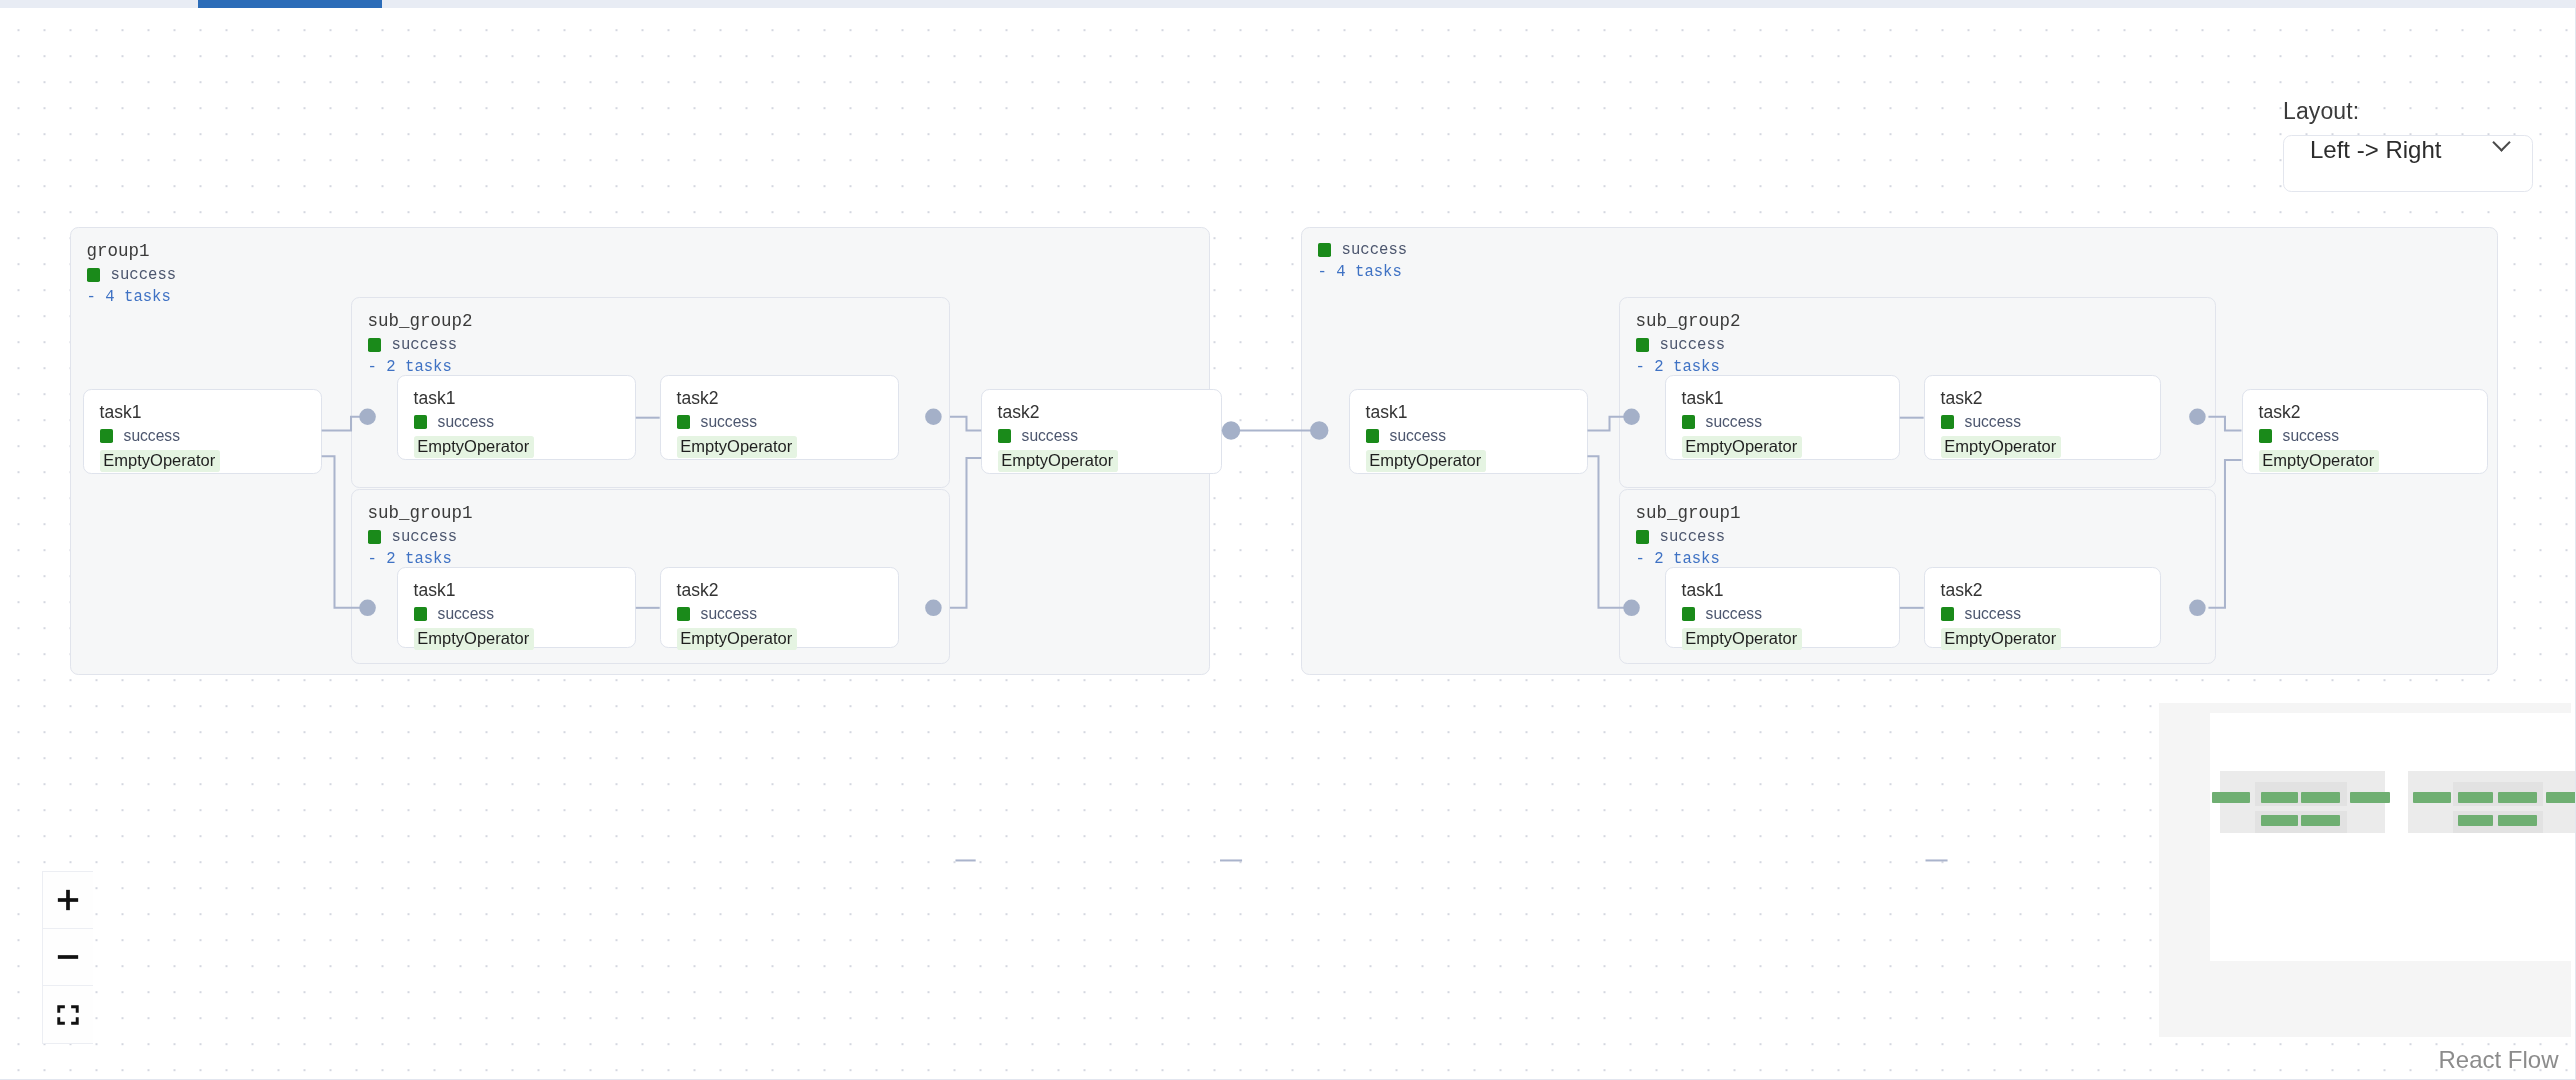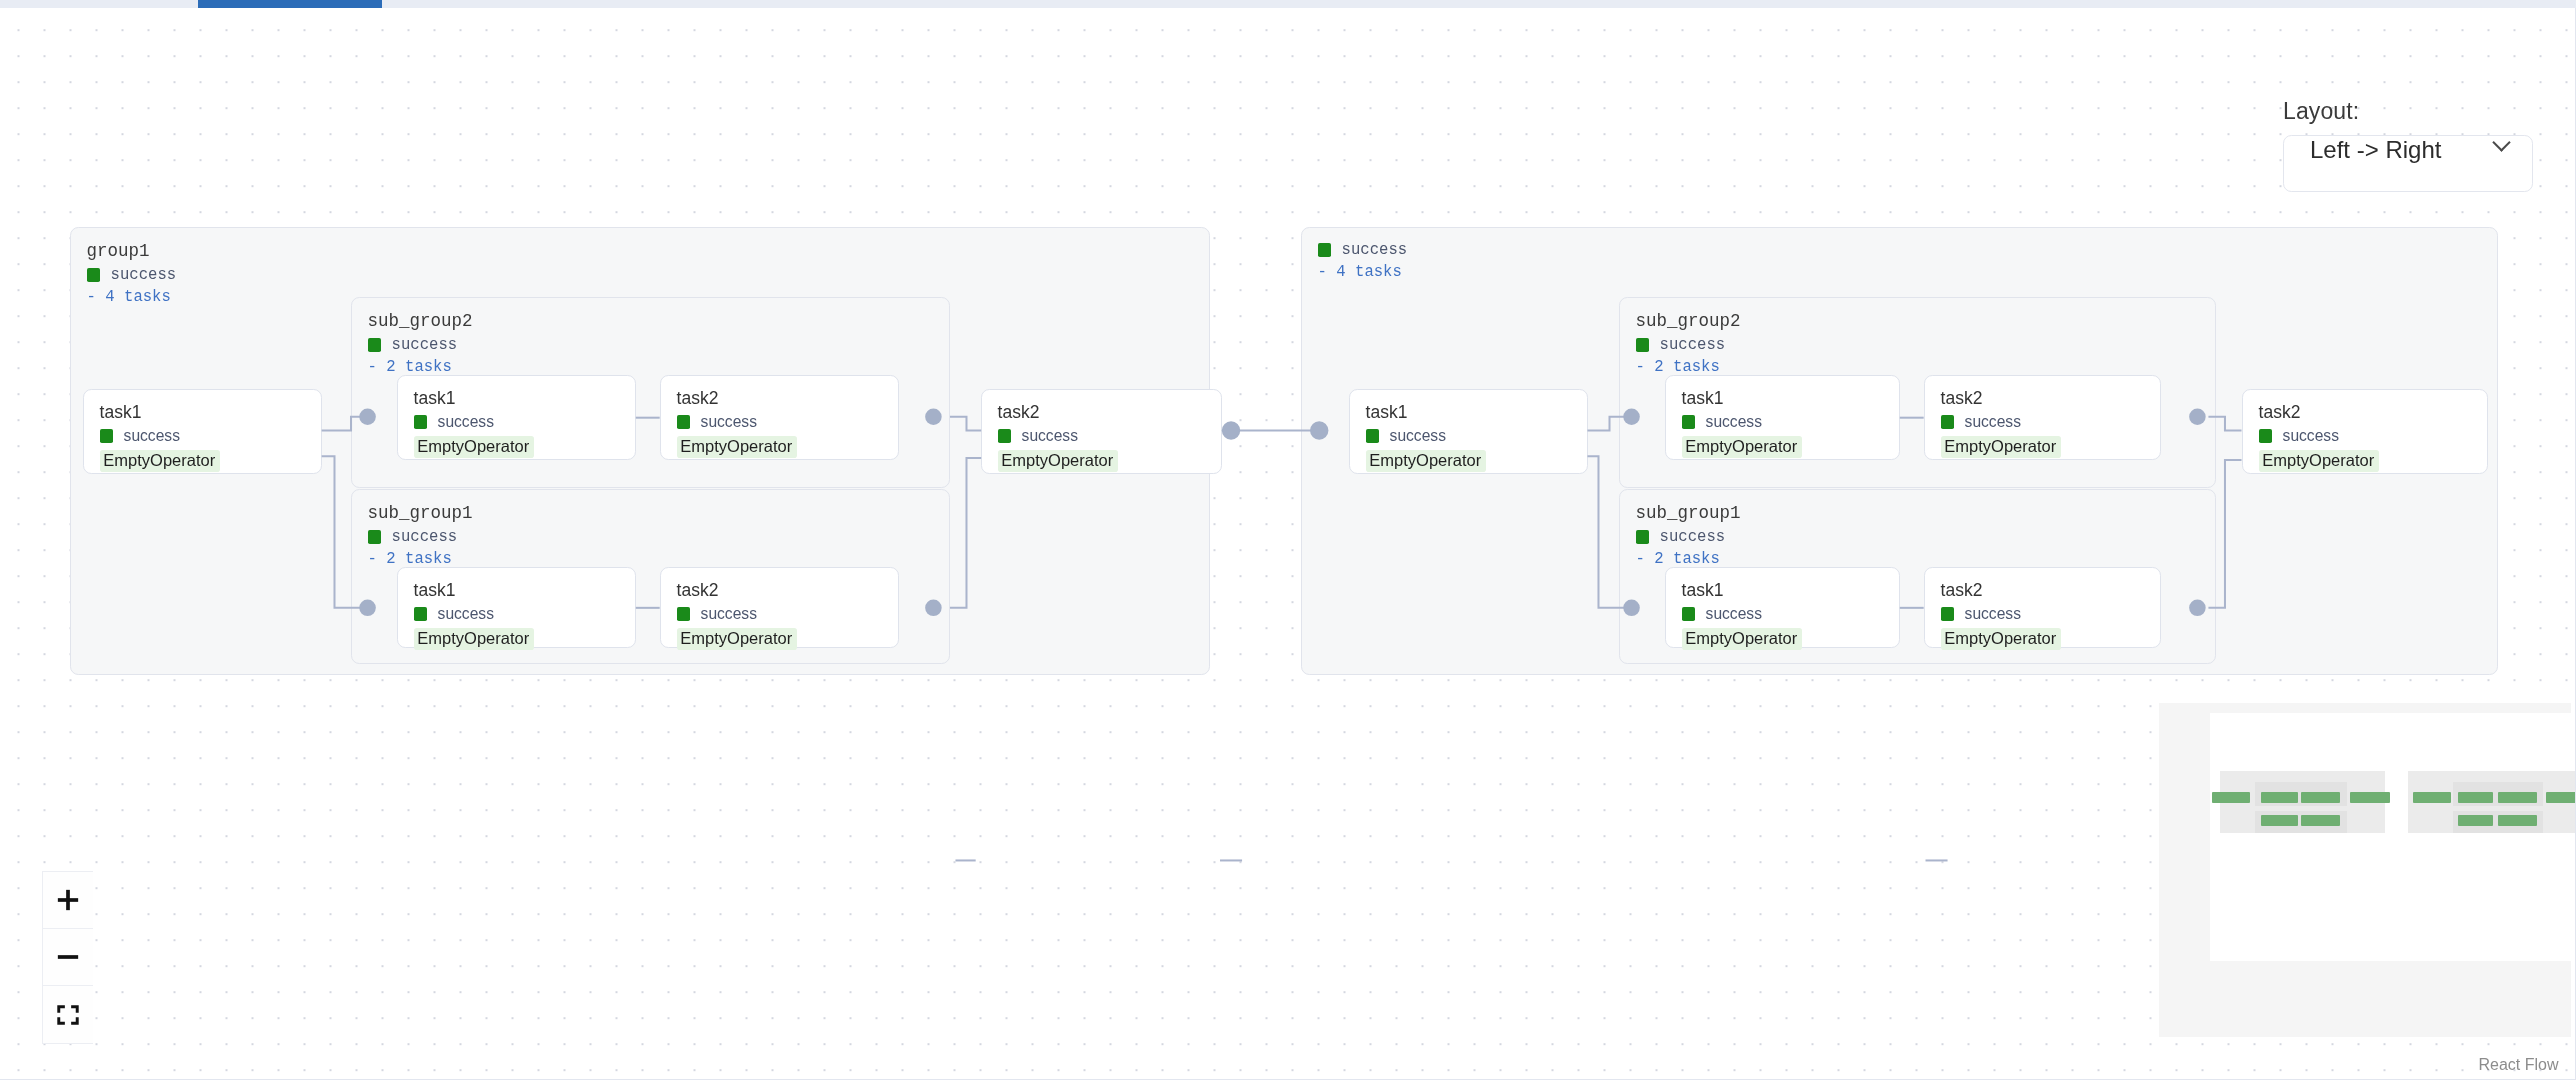--- a/index.html
+++ b/index.html
@@ -211,21 +211,21 @@
     background: #e2e2e2;
   }
   .mm-task {
     position: absolute;
     background: #6faf72;
     border-radius: 0.9px;
   }
   .attribution {
     position: absolute;
     right: 16.5px; bottom: 5.5px;
-    font-size: 16px;
+    font-size: 24px;
     color: #8c8c8c;
     z-index: 45;
     margin-left: 48px;
   }
 </style>
 </head>
 <body>
 
 <div class="tabstrip">
   <div class="tab-indicator"></div>

